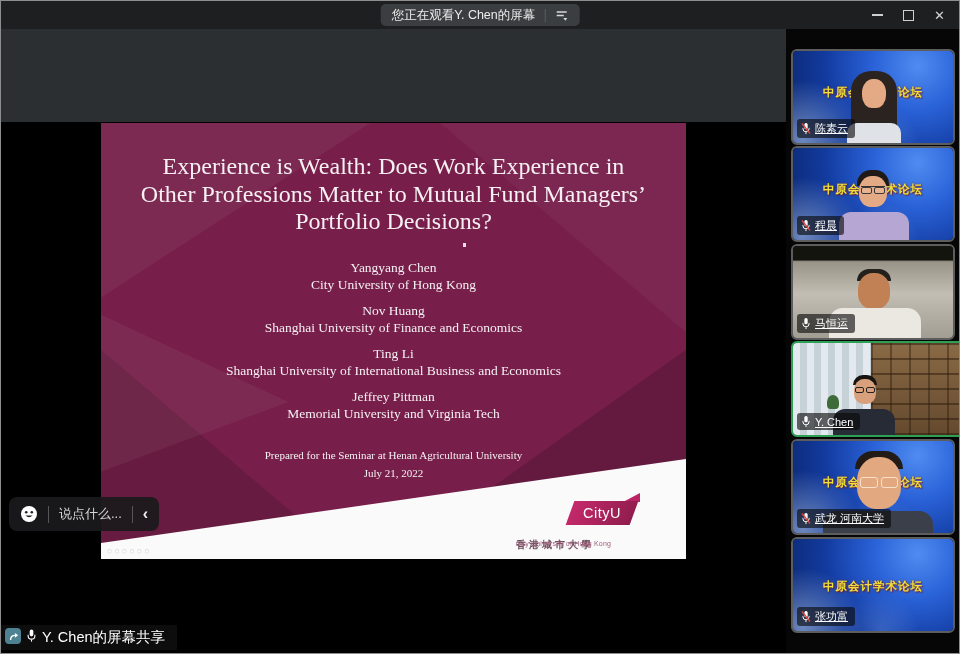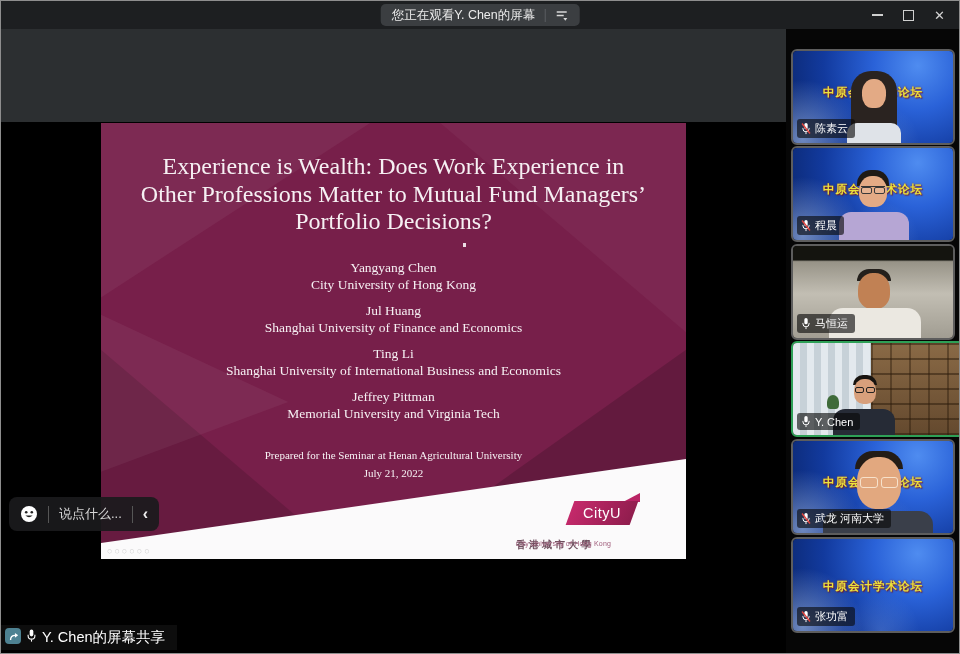--- a/index.html
+++ b/index.html
@@ -66,21 +66,21 @@
   .t1{top:20px}.t2{top:117px}.t3{top:215px}.t4{top:312px}.t5{top:410px}.t6{top:508px}
   .vbg{position:absolute;inset:0;background:radial-gradient(circle at 78% 16%,#4f8cf0 0%,#2a62d8 30%,#123a9e 64%,#0a2468 100%);}
   .vbg:after{content:"";position:absolute;inset:0;
     background:radial-gradient(circle at 6% 96%,rgba(190,215,255,.55) 0%,rgba(190,215,255,0) 34%),
                radial-gradient(circle at 55% 100%,rgba(150,190,255,.25) 0%,rgba(150,190,255,0) 30%);}
   .banner{position:absolute;top:37%;left:0;width:100%;text-align:center;z-index:2;
     color:#ece33c;font-weight:bold;font-size:11.5px;letter-spacing:1px;
     text-shadow:0 0 2px rgba(140,40,40,.9),1px 1px 1px rgba(120,20,20,.8);}
   .t6 .banner{top:44%;}
   .chip{position:absolute;left:4px;bottom:5px;display:inline-flex;align-items:center;gap:4px;z-index:5;
-    background:rgba(8,8,8,.62);border-radius:3px;padding:2px 7px 2px 4px;color:#fff;font-size:11px;}
+    background:rgba(8,8,8,.62);border-radius:3px;padding:2px 7px 2px 4px;color:#fff;font-size:11px;text-decoration:underline;}
   .mic-slash{display:none;}
   .muted .mic-slash{display:inline;}
   
   .av{position:absolute;z-index:3;}
   .face{border-radius:46% 46% 42% 42%;background:#e3aa85;}
   
   .t1 .hair{position:absolute;left:58px;top:20px;width:46px;height:66px;background:#2a2320;border-radius:20px 20px 12px 12px;z-index:3;}
   .t1 .face{position:absolute;left:69px;top:28px;width:24px;height:29px;z-index:4;}
   .t1 .body{position:absolute;left:54px;bottom:0;width:54px;height:20px;background:#dfe3e8;border-radius:10px 10px 0 0;z-index:4;}
   
@@ -154,21 +154,21 @@
       <div class="facet f5"></div>
 
       <div class="slide-inner">
         <div class="slide-title">Experience is Wealth: Does Work Experience in Other Professions Matter to Mutual Fund Managers’ Portfolio Decisions?</div>
         <div class="authors">
           <div class="author">
             <div>Yangyang Chen</div>
             <div>City University of Hong Kong</div>
           </div>
           <div class="author">
-            <div>Jul Huang</div>
+            <div>Nov Huang</div>
             <div>Shanghai University of Finance and Economics</div>
           </div>
           <div class="author">
             <div>Ting Li</div>
             <div>Shanghai University of International Business and Economics</div>
           </div>
           <div class="author">
             <div>Jeffrey Pittman</div>
             <div>Memorial University and Virginia Tech</div>
           </div>

